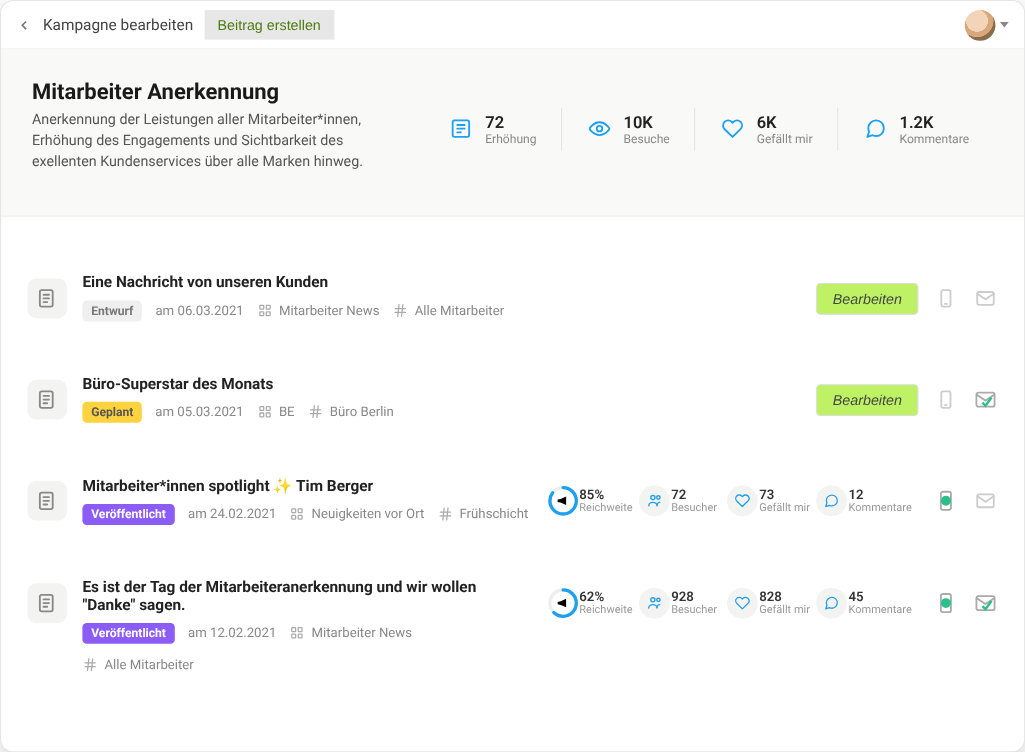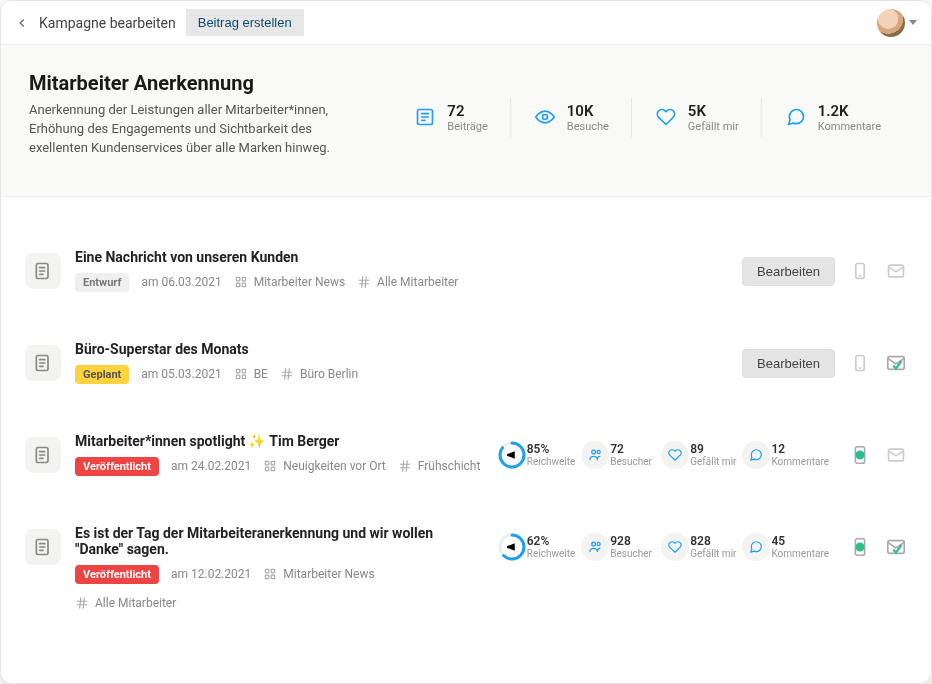--- a/index.html
+++ b/index.html
@@ -33,21 +33,21 @@
     border-bottom: 1px solid #eee;
   }
   .topbar .back svg { display:block; }
   .topbar .title { font-weight:400; font-size:14px; color:#444; }
   .btn-create {
     background:#e7e7e7;
     border:none;
     padding:6px 12px;
     border-radius:0;
     font-size:13px;
-    color:#0c4a6e;
+    color:#4d7c0f;
     cursor:pointer;
   }
   .spacer { flex:1; }
   .avatar {
     width:28px; height:28px; border-radius:50%;
     background: radial-gradient(circle at 40% 35%, #f4d4b8 0 40%, #d9a77c 41% 60%, #8a6b4a 61% 100%);
     display:inline-block;
   }
   .avatar-wrap { display:flex; align-items:center; gap:4px; cursor:pointer; }
   .chev-down { border-left:4px solid transparent; border-right:4px solid transparent; border-top:5px solid #888; }
@@ -95,31 +95,31 @@
   .post-title { font-weight:700; font-size:14px; margin-bottom:8px; color:#222; display:flex; align-items:center; gap:4px; }
   .meta {
     display:flex; align-items:center; gap:12px; font-size:12px; color:#888;
     flex-wrap:wrap;
   }
   .badge {
     padding: 3px 8px; border-radius:4px; font-size:11px; font-weight:700;
   }
   .badge-draft { background:#efefef; color:#777; }
   .badge-planned { background:#ffd23f; color:#555; }
-  .badge-published { background:#ef4444; color:#fff; }
+  .badge-published { background:#8b5cf6; color:#fff; }
   .meta-item { display:flex; align-items:center; gap:6px; }
   .meta-item svg { flex-shrink:0; }
 
   .post-right {
     display:flex; align-items:center; gap:14px; flex-shrink:0;
     margin-top: 8px;
   }
   .btn-edit {
-    background:#e5e5e5; border:1px solid #ddd; padding:6px 14px; border-radius:4px;
-    font-size:13px; color:#444; cursor:pointer;
+    background:#bef264; border:1px solid #ddd; padding:6px 14px; border-radius:4px;
+    font-size:13px; color:#444; cursor:pointer;font-style:italic;
   }
   .action-ico {
     width:22px; height:22px; display:flex; align-items:center; justify-content:center;
     cursor:pointer;
   }
 
   .mini-stats {
     display:flex; gap:6px; margin-right:6px;
   }
   .mini-stat {
@@ -165,21 +165,21 @@
     <span class="ico">
             <svg width="20" height="20" viewBox="0 0 24 24" fill="none" stroke="#1ea0f0" stroke-width="2" stroke-linecap="round" stroke-linejoin="round">
               <rect x="3" y="3" width="18" height="18" rx="2"></rect>
               <line x1="8" y1="8" x2="16" y2="8"></line>
               <line x1="8" y1="12" x2="16" y2="12"></line>
               <line x1="8" y1="16" x2="12" y2="16"></line>
             </svg>
           </span>
     <span>
       <div class="val">72</div>
-      <div class="lbl">Beiträge</div>
+      <div class="lbl">Erhöhung</div>
     </span>
         </div>
         <div class="stat">
     <span class="ico">
             <svg width="20" height="20" viewBox="0 0 24 24" fill="none" stroke="#1ea0f0" stroke-width="2" stroke-linecap="round" stroke-linejoin="round">
               <path d="M1 12s4-7 11-7 11 7 11 7-4 7-11 7S1 12 1 12z"></path>
               <circle cx="12" cy="12" r="3"></circle>
             </svg>
           </span>
     <span>
@@ -187,21 +187,21 @@
       <div class="lbl">Besuche</div>
     </span>
         </div>
         <div class="stat">
     <span class="ico">
             <svg width="20" height="20" viewBox="0 0 24 24" fill="none" stroke="#1ea0f0" stroke-width="2" stroke-linecap="round" stroke-linejoin="round">
               <path d="M20.8 4.6a5.5 5.5 0 0 0-7.8 0L12 5.6l-1-1a5.5 5.5 0 0 0-7.8 7.8l1 1L12 21l7.8-7.8 1-1a5.5 5.5 0 0 0 0-7.6z"></path>
             </svg>
           </span>
     <span>
-      <div class="val">5K</div>
+      <div class="val">6K</div>
       <div class="lbl">Gefällt mir</div>
     </span>
         </div>
         <div class="stat">
     <span class="ico">
             <svg width="20" height="20" viewBox="0 0 24 24" fill="none" stroke="#1ea0f0" stroke-width="2" stroke-linecap="round" stroke-linejoin="round">
               <path d="M21 11.5a8.38 8.38 0 0 1-8.5 8.5 8.5 8.5 0 0 1-3.8-.9L3 21l1.9-5.7A8.38 8.38 0 0 1 4 11.5 8.5 8.5 0 0 1 12.5 3 8.38 8.38 0 0 1 21 11.5z"></path>
             </svg>
           </span>
     <span>
@@ -366,21 +366,21 @@
                 <div class="sub">Besucher</div>
               </span>
     </div>
     <div class="mini-stat">
       <span class="circ">
                 <svg width="14" height="14" viewBox="0 0 24 24" fill="none" stroke="#1ea0f0" stroke-width="2" stroke-linecap="round" stroke-linejoin="round">
                   <path d="M20.8 4.6a5.5 5.5 0 0 0-7.8 0L12 5.6l-1-1a5.5 5.5 0 0 0-7.8 7.8l1 1L12 21l7.8-7.8 1-1a5.5 5.5 0 0 0 0-7.6z"></path>
                 </svg>
               </span>
       <span>
-                <div class="num">89</div>
+                <div class="num">73</div>
                 <div class="sub">Gefällt mir</div>
               </span>
     </div>
     <div class="mini-stat">
       <span class="circ">
                 <svg width="14" height="14" viewBox="0 0 24 24" fill="none" stroke="#1ea0f0" stroke-width="2" stroke-linecap="round" stroke-linejoin="round">
                   <path d="M21 11.5a8.38 8.38 0 0 1-8.5 8.5 8.5 8.5 0 0 1-3.8-.9L3 21l1.9-5.7A8.38 8.38 0 0 1 4 11.5 8.5 8.5 0 0 1 12.5 3 8.38 8.38 0 0 1 21 11.5z"></path>
                 </svg>
               </span>
       <span>

